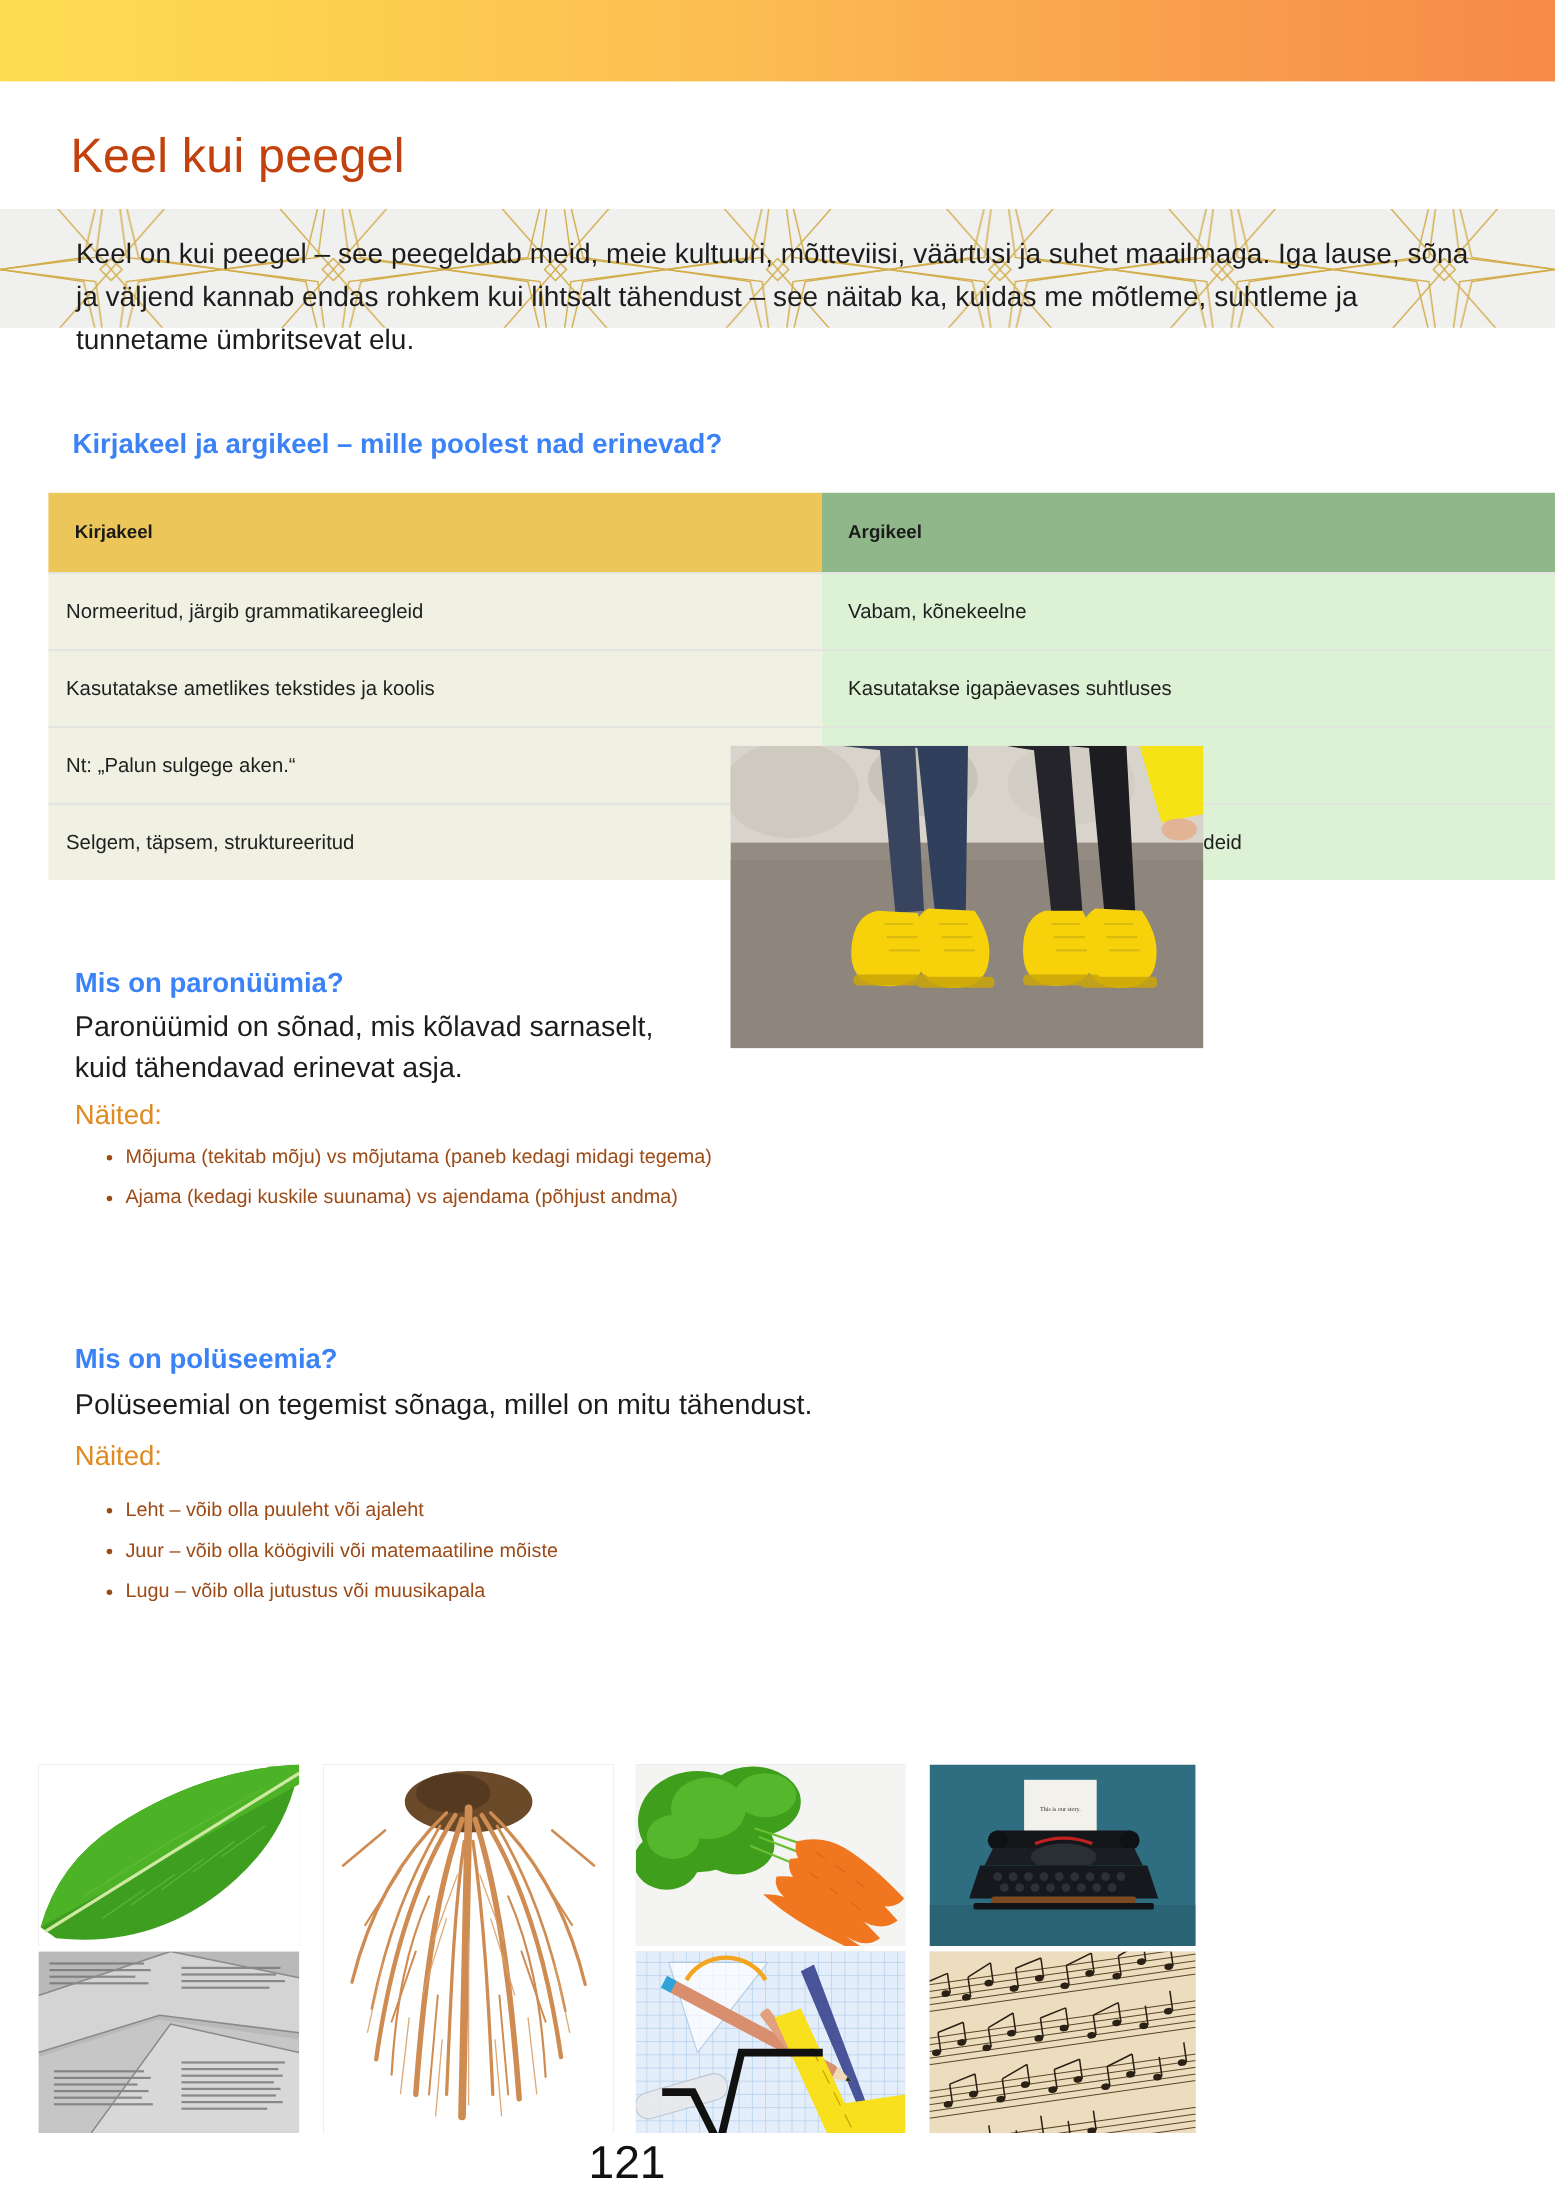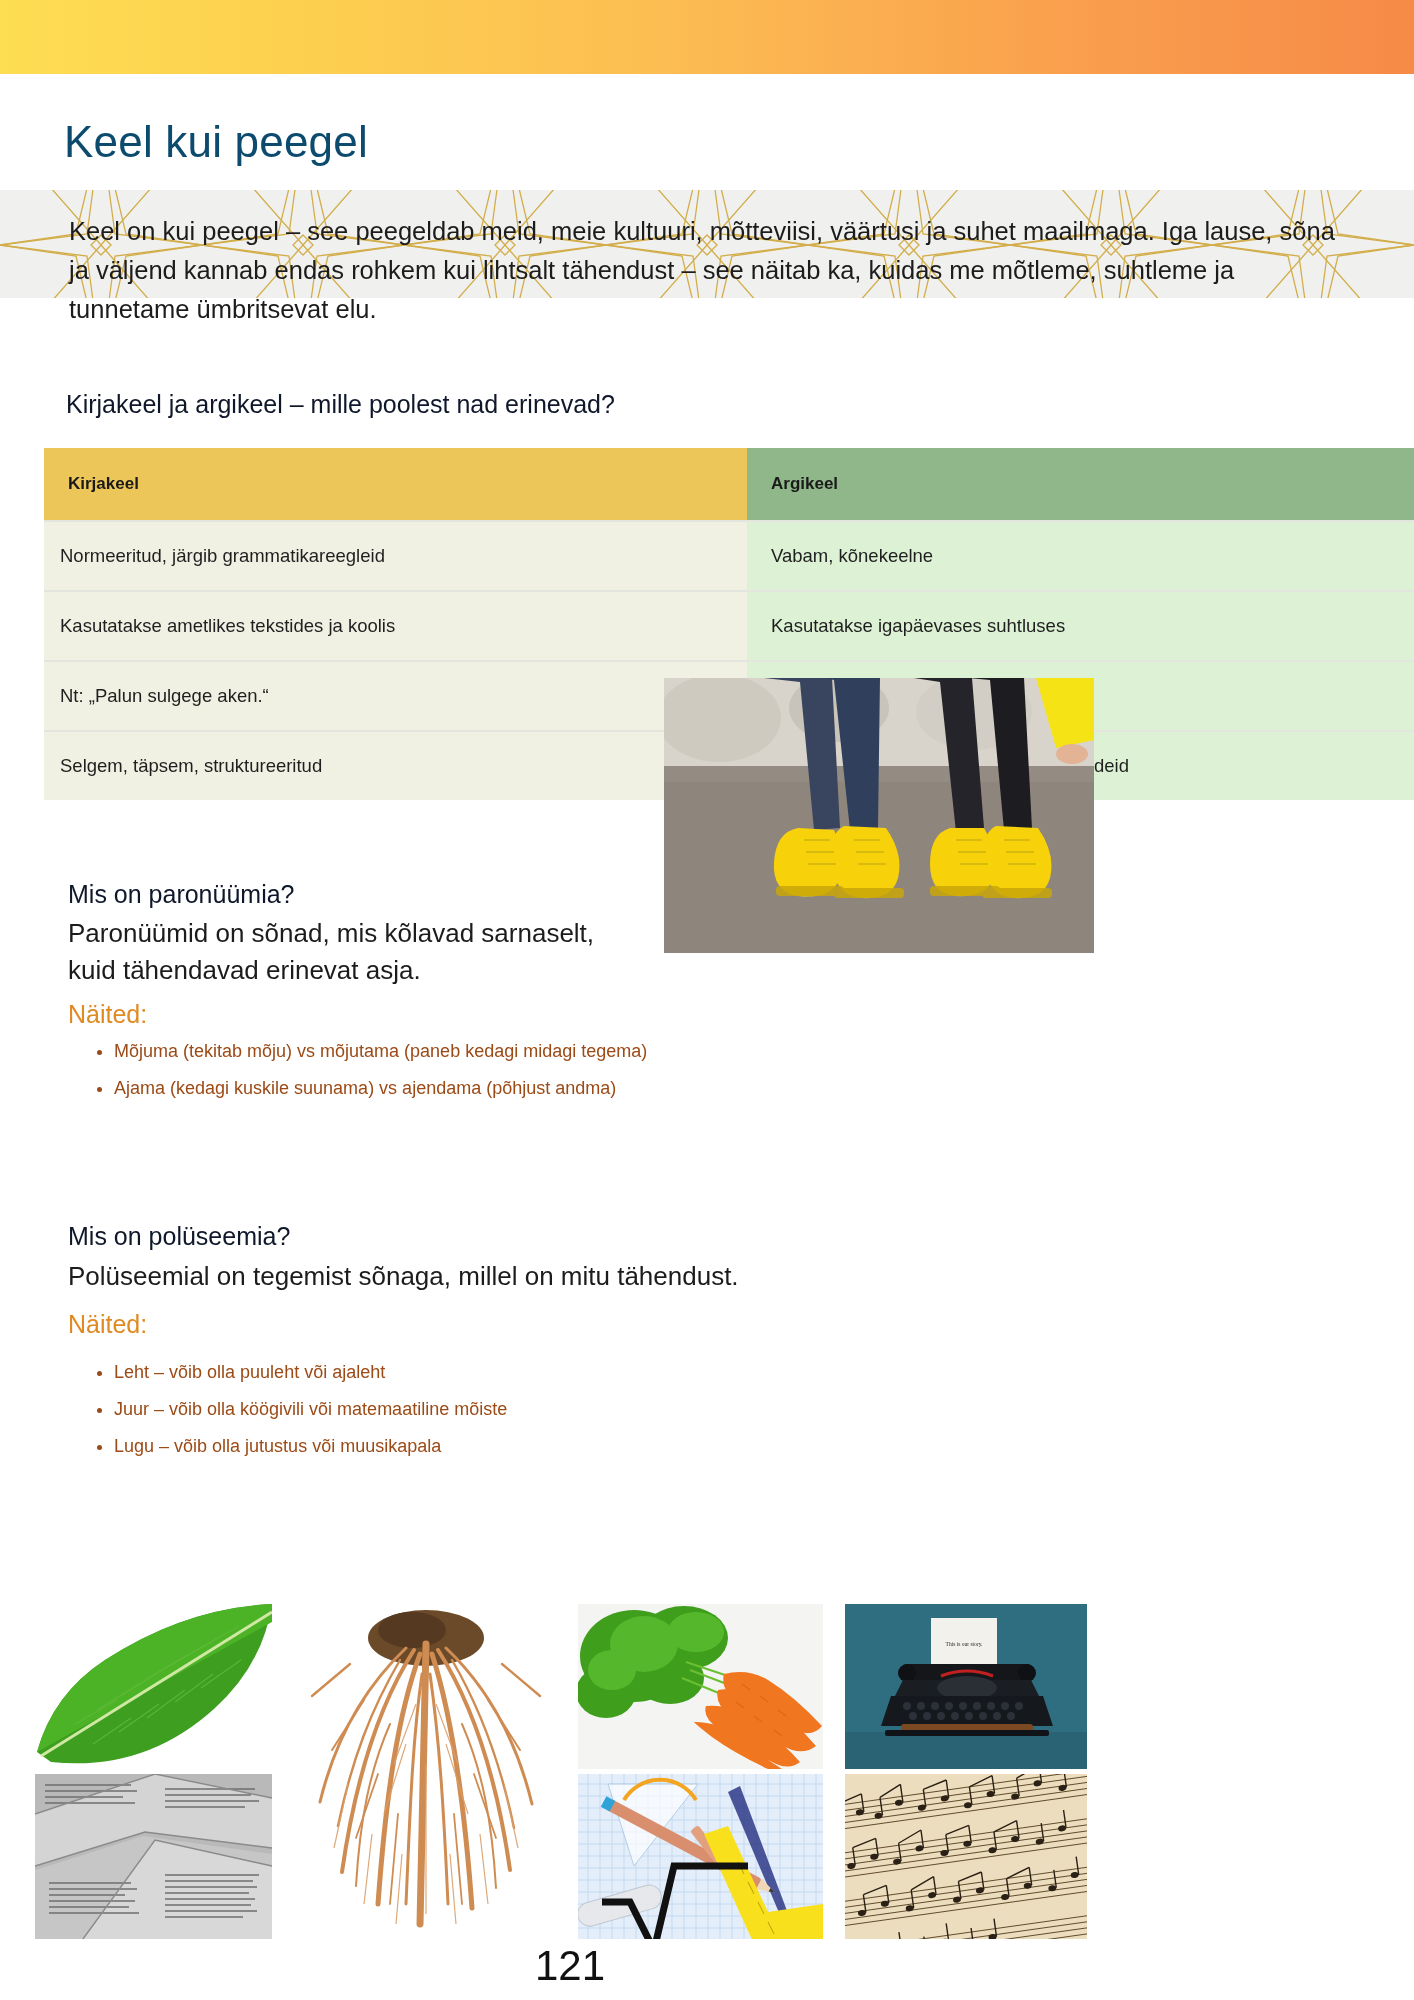--- a/index.html
+++ b/index.html
@@ -24,21 +24,21 @@
     background: linear-gradient(90deg, #fddd52 0%, #fdd24f 18%, #fcbc52 48%, #f99d4d 78%, #f68a47 100%);
   }
 
   
   .page-title {
     position: absolute;
     left: 64px; top: 118px;
     font-size: 44px;
     font-weight: 400;
     letter-spacing: 0.2px;
-    color: #0c4a6e;
+    color: #c2410c;
     line-height: 1.1;
   }
 
   
   .intro-band {
     position: absolute;
     left: 0; top: 190px;
     width: 1414px; height: 108px;
     background: #f0f0ef;
     overflow: hidden;
@@ -55,22 +55,22 @@
     width: 1290px;
     font-size: 25.5px;
     line-height: 39px;
     color: #1c1c1c;
     z-index: 3;
   }
 
   
   .sec-heading {
     position: absolute;
-    font-weight: normal;
-    color: #0f172a;
+    font-weight: bold;
+    color: #3b82f6;
   }
   #table-heading {
     left: 66px; top: 390px;
     font-size: 25px;
   }
 
   
   .cmp-table {
     position: absolute;
     left: 44px; top: 448px;

